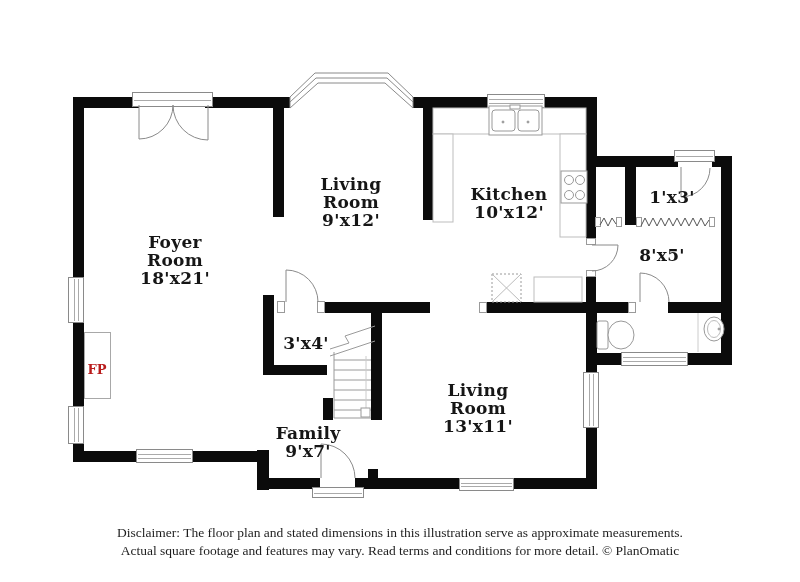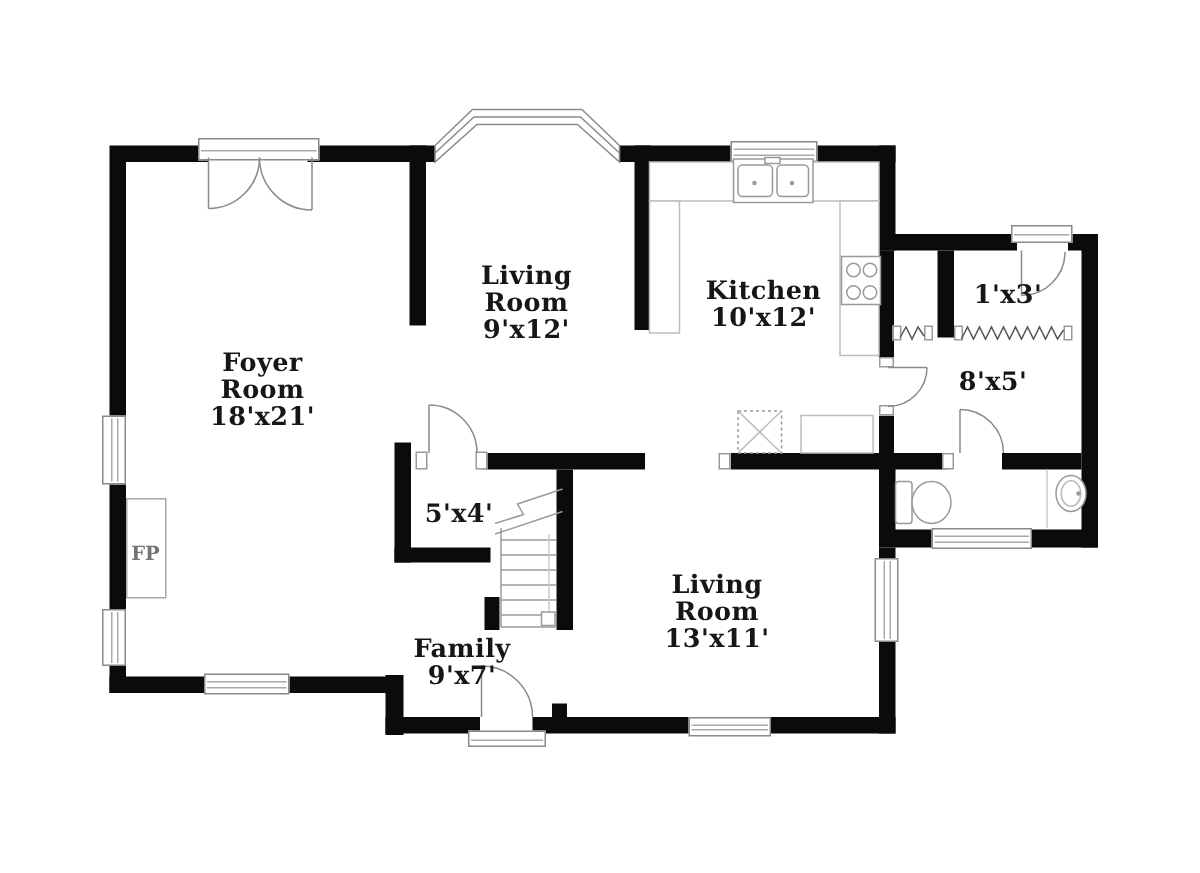--- a/index.html
+++ b/index.html
@@ -13,21 +13,21 @@
   .mid-v{position:absolute;top:1px;bottom:1px;left:50%;border-left:1px solid #aaa;}
   .mid-v.t33{left:33%;} .mid-v.t66{left:66%;}
   .fixsvg{position:absolute;left:0;top:0;pointer-events:none;}
   .fp-box{position:absolute;left:84px;top:332px;width:27px;height:67px;background:#fff;
           border:1px solid #a8a8a8;box-sizing:border-box;}
   .room-label{position:absolute;transform:translateX(-50%);text-align:center;
               font-weight:bold;font-size:17px;line-height:18px;letter-spacing:.3px;
               color:#161616;white-space:nowrap;}
   .room-label span{display:block;}
   .fp-label{position:absolute;transform:translateX(-50%);font-weight:bold;font-size:13px;
-            color:#737373;}
+            color:#b91c1c;}
   .disclaimer{position:absolute;left:400px;top:524px;transform:translateX(-50%);
               width:700px;text-align:center;font-family:"Liberation Serif",serif;
               font-size:13.5px;line-height:18px;color:#1e1e1e;}
   .disclaimer span{display:block;}
 </style>
 </head>
 <body>
 
 <div class="plan">
 
@@ -250,18 +250,20 @@
     <span>Family</span>
     <span>9'x7'</span>
   </div>
   <div class="room-label" style="left:672px;top:188px">
     <span>1'x3'</span>
   </div>
   <div class="room-label" style="left:662px;top:246px">
     <span>8'x5'</span>
   </div>
   <div class="room-label" style="left:306px;top:334px">
-    <span>5'x4'</span>
+    <span>3'x4'</span>
   </div>
 
   <div class="disclaimer">
+    <span>Disclaimer: The floor plan and stated dimensions in this illustration serve as approximate measurements.</span>
+    <span>Actual square footage and features may vary. Read terms and conditions for more detail. © PlanOmatic</span>
   </div>
 </div>
 
 </body></html>

